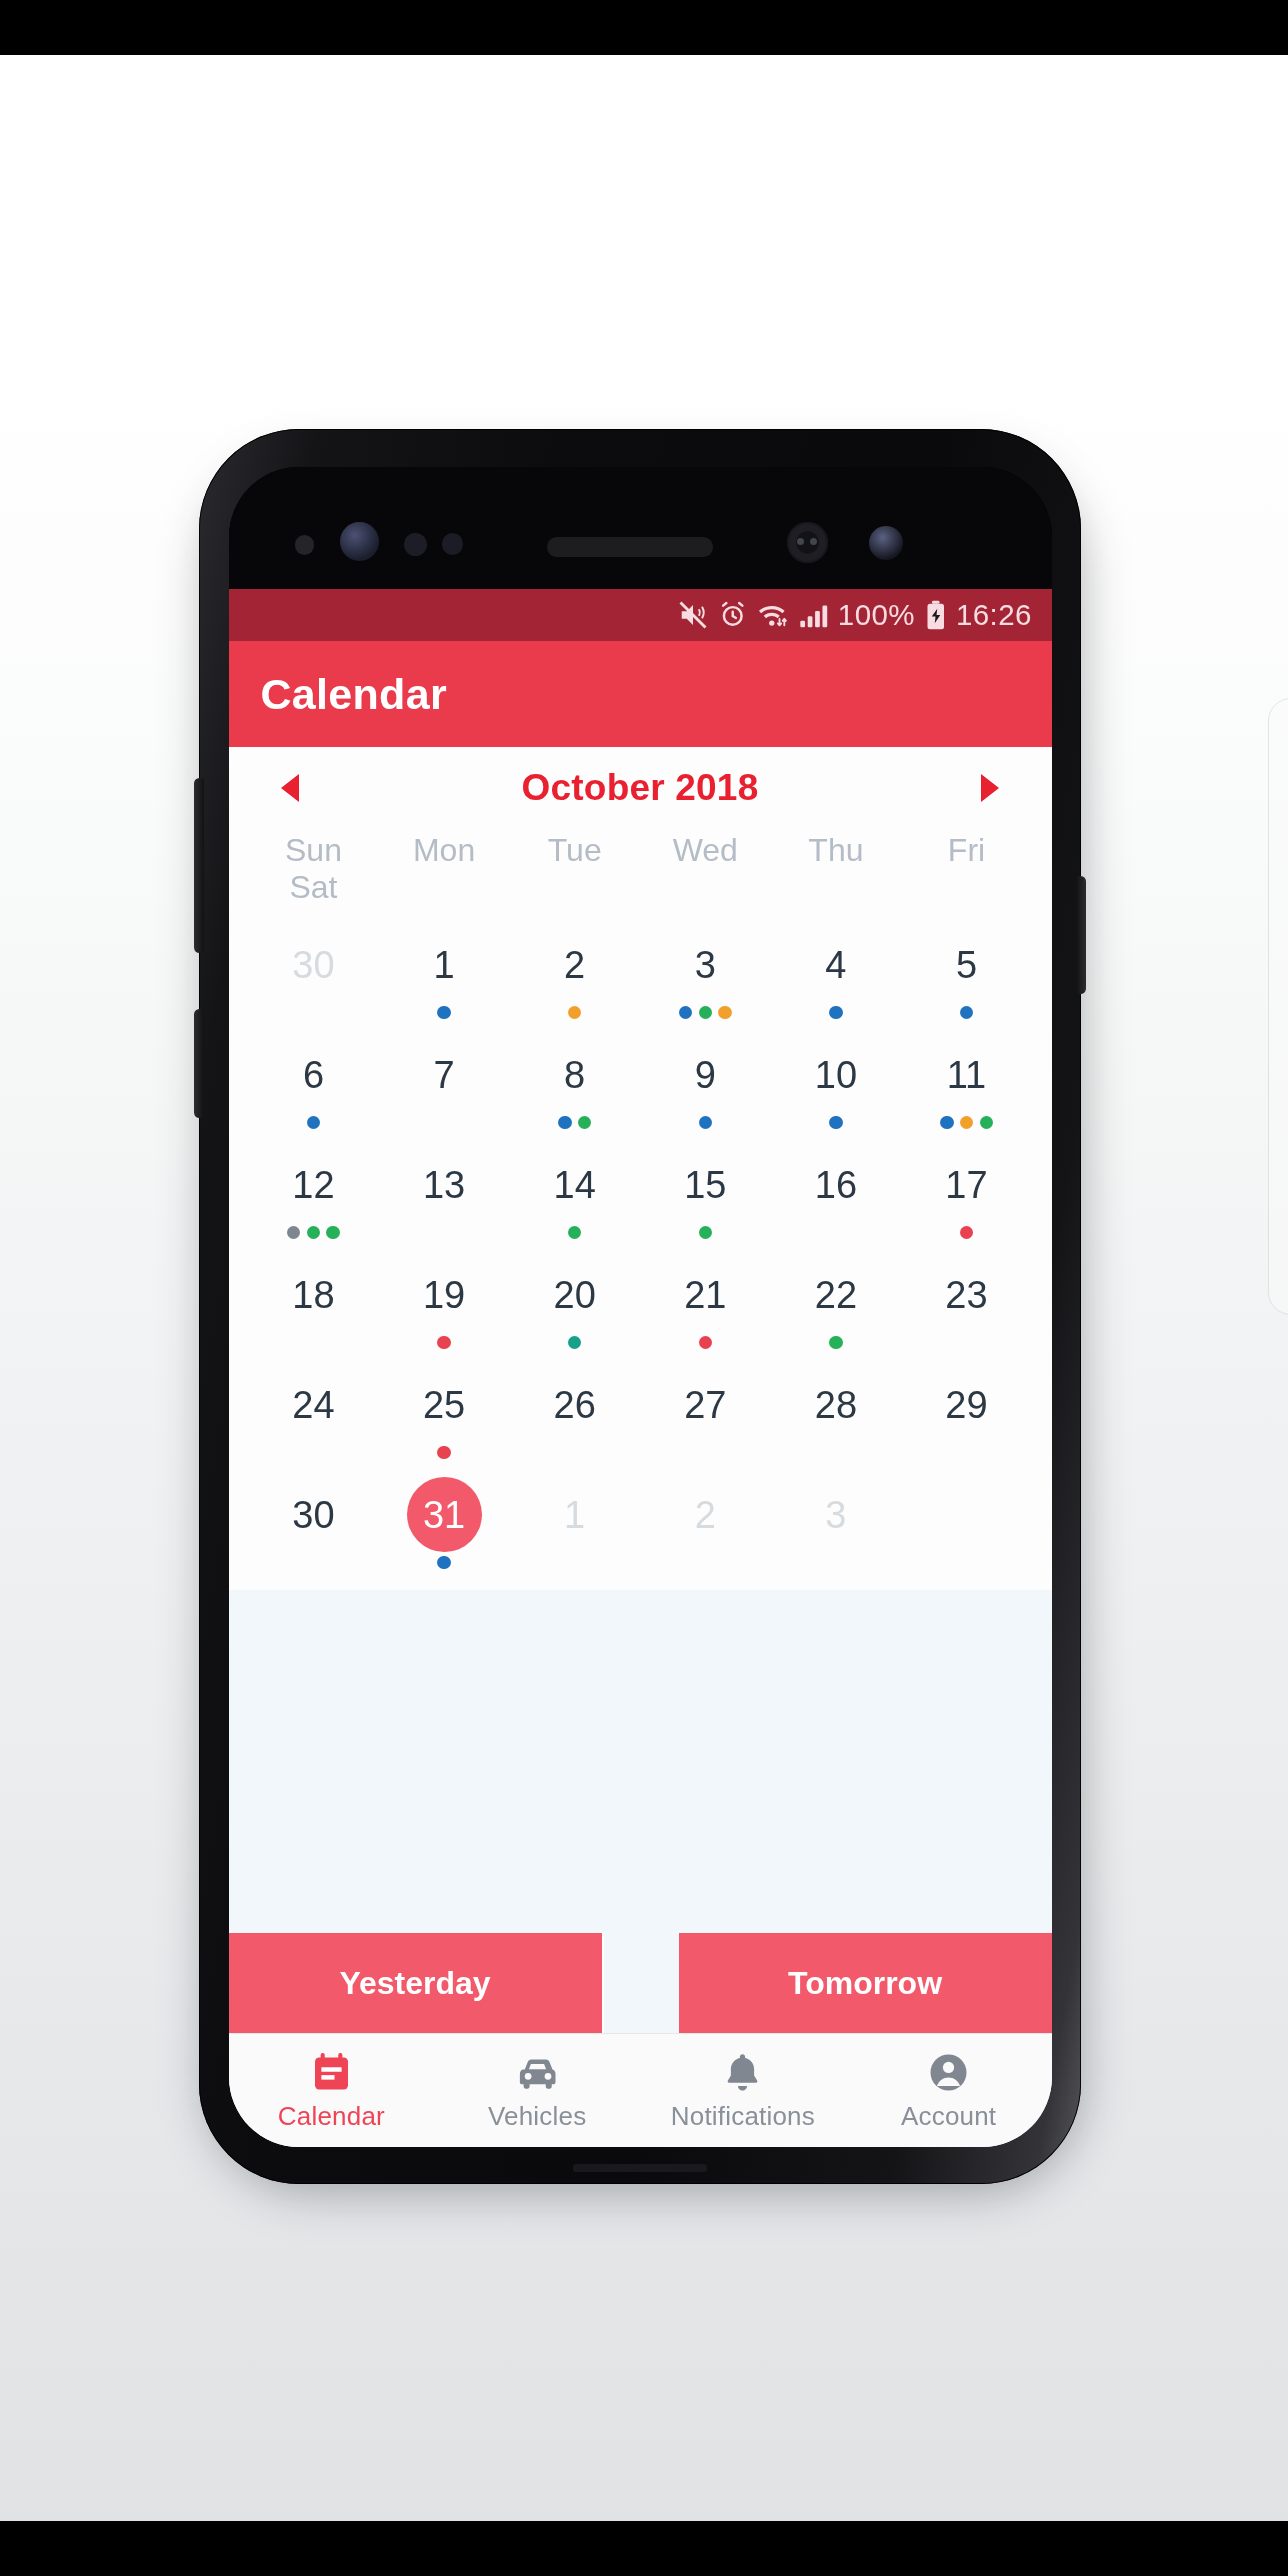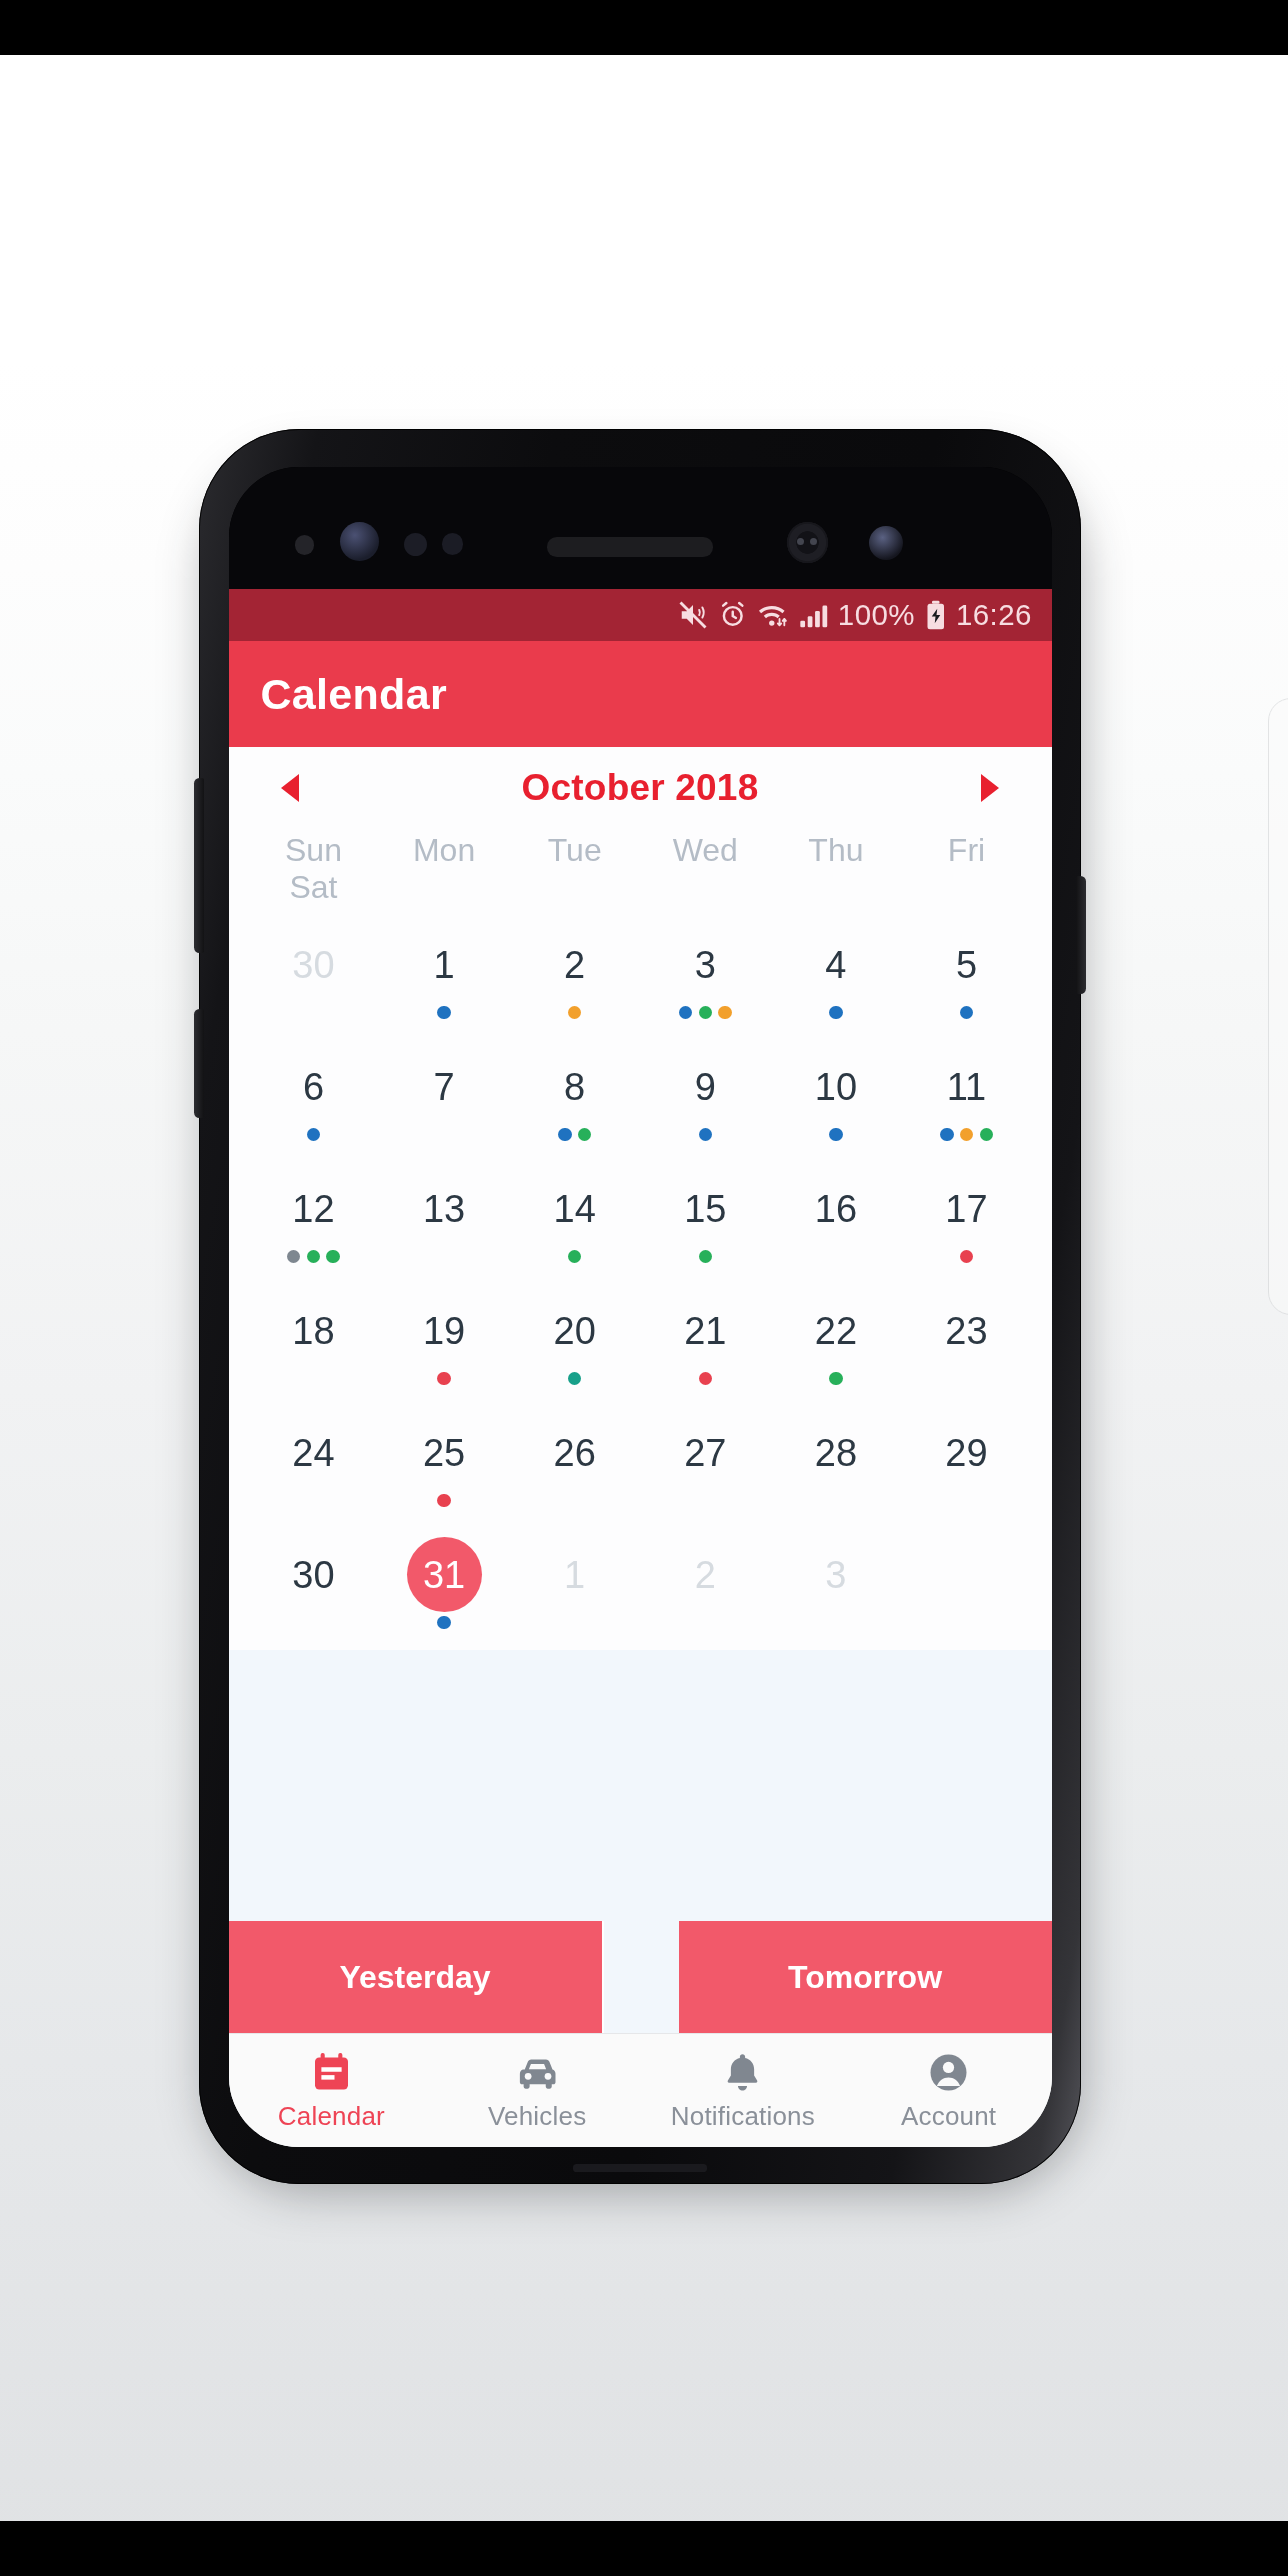--- a/index.html
+++ b/index.html
@@ -157,21 +157,21 @@
     border-left: 18px solid #E8202F;
   }
   #month-label { font-size: 37px; font-weight: 700; color: #E8202F; letter-spacing: 0.2px; }
 
   .grid7 { display: grid; grid-template-columns: repeat(6, 1fr); }
   #weekday-row { padding: 12.5px 19.7px 7.2px; }
   #weekday-row .wd {
     text-align: center; font-size: 32px; color: #B4BCC6; font-weight: 400;
   }
 
-  #days-grid { padding: 5.4px 19.7px 3.6px; row-gap: 13px; }
+  #days-grid { padding: 5.4px 19.7px 3.6px; row-gap: 1px; }
   .day-cell {
     position: relative;
     height: 109px;
     display: flex; flex-direction: column; align-items: center; justify-content: flex-start;
     padding-top: 9px;
     cursor: pointer;
   }
   .day-num {
     font-size: 38px; color: #2C3843; font-weight: 400; line-height: 1;
     width: 75px; height: 75px; display: flex; align-items: center; justify-content: center;
@@ -180,21 +180,21 @@
   .day-cell.muted .day-num { color: #D6DBE0; }
   .day-cell.selected .day-num { background: #F2596A; color: #ffffff; }
   .dots {
     display: flex; gap: 6.3px; margin-top: 1.8px; height: 16px; align-items: center;
   }
   .dot { width: 13.4px; height: 13.4px; border-radius: 50%; }
 
   #empty-area { flex: 1 1 auto; background: #F2F7FC; }
 
   
-  #quicknav { display: flex; height: 112px; gap: 33px; }
+  #quicknav { display: flex; height: 100px; gap: 33px; }
   #quicknav .qbtn {
     flex: 1 1 0; background: #F2596A; color: #fff;
     display: flex; align-items: center; justify-content: center;
     font-size: 32px; font-weight: 700; cursor: pointer;
     border-right: 2.7px solid #ffffff;
   }
   #quicknav .qbtn:last-child { border-right: none; margin-left: 42px; }
 
   
   #bottomnav {

